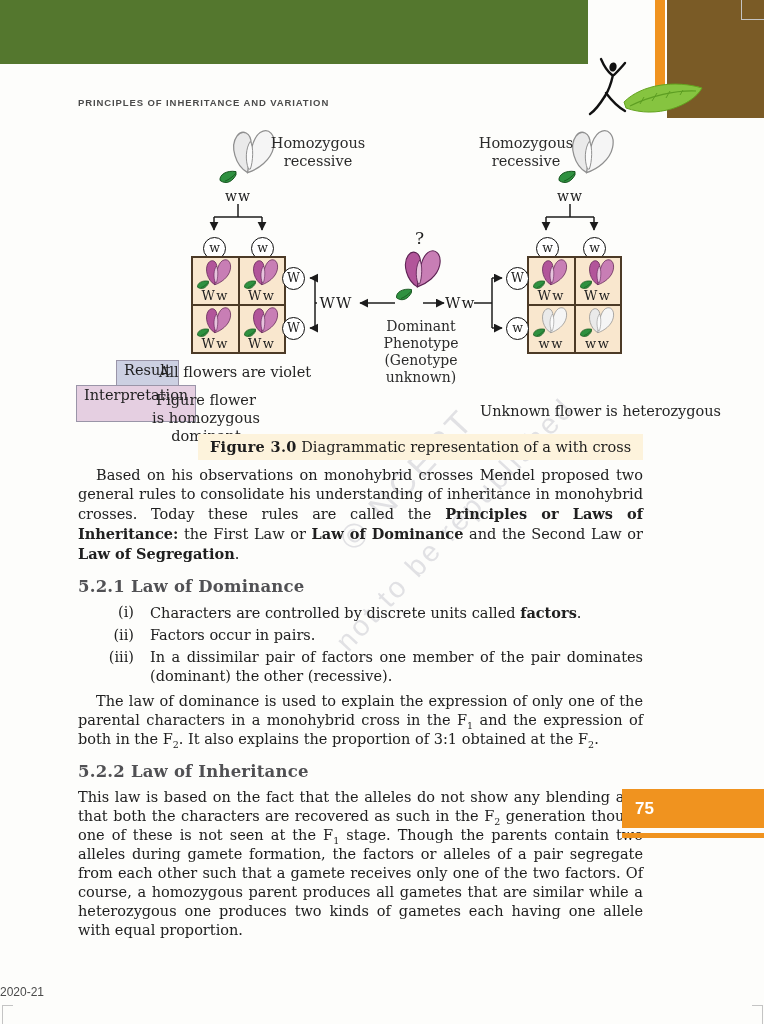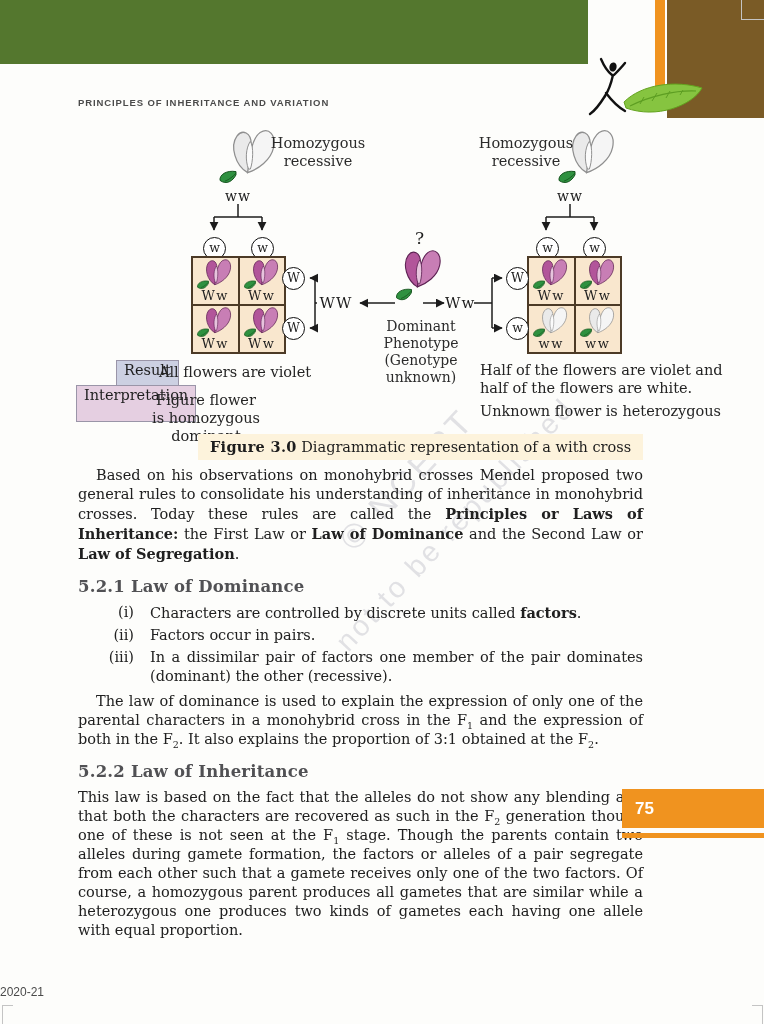--- a/index.html
+++ b/index.html
@@ -249,24 +249,20 @@
     </div>
   </div>
 
   <div class="badge result">Result</div>
   <div class="badge interp">Interpretation</div>
   <div class="note" style="left:159px;top:363px">All flowers are violet</div>
   <div class="note" style="left:120px;top:391px;width:172px;text-align:center">
     <div>Figure flower</div>
     <div>is homozygous dominant</div>
   </div>
-  <div class="note" style="left:480px;top:361px">
-    <div>Half of the flowers are violet and</div>
-    <div>half of the flowers are white.</div>
-  </div>
   <div class="note" style="left:480px;top:402px">Unknown flower is heterozygous</div>
 
   <div class="caption">
     <b>Figure 3.0</b><span> Diagrammatic representation of a with cross</span>
   </div>
 
   <div class="body-text">
     <p class="indent">Based on his observations on monohybrid crosses Mendel proposed two general rules to consolidate his understanding of inheritance in monohybrid crosses. Today these rules are called the <b>Principles or Laws of Inheritance:</b> the First Law or <b>Law of Dominance</b> and the Second Law or <b>Law of Segregation</b>.</p>
 
     <div class="sec-heading">5.2.1 Law of Dominance</div>

